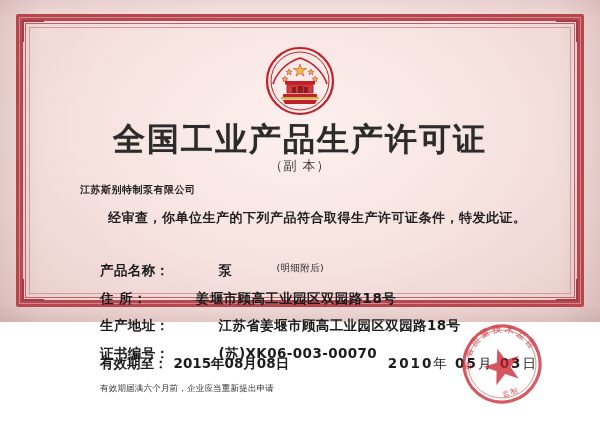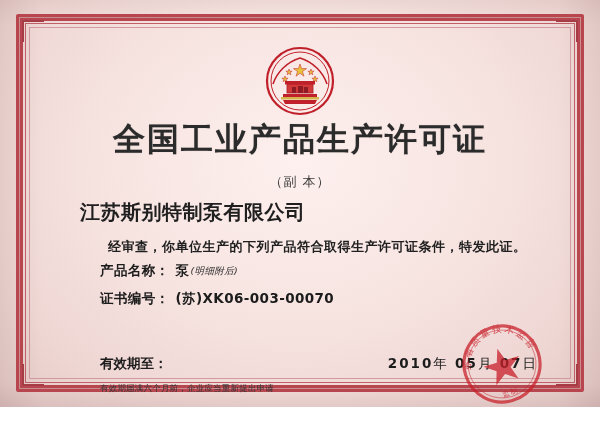--- a/index.html
+++ b/index.html
@@ -11,21 +11,21 @@
     width: 600px;
     height: 435px;
     overflow: hidden;
     font-family: "DejaVu Sans", "Liberation Sans", sans-serif;
   }
 
   
   .certificate {
     position: relative;
     width: 600px;
-    height: 407px;
+    height: 322px;
     background:
       radial-gradient(ellipse at 50% 40%, #fdf0ee 0%, #f7e4e1 45%, #eed6d3 78%, #e3c9c6 100%);
     box-sizing: border-box;
   }
   
   .paper-shade {
     position: absolute;
     inset: 0;
     background:
       linear-gradient(to right, rgba(120,80,80,0.10) 0%, rgba(255,255,255,0) 7%, rgba(255,255,255,0) 93%, rgba(120,80,80,0.10) 100%),
@@ -96,75 +96,73 @@
     text-shadow: 0 0 1px rgba(0,0,0,0.25);
   }
   .title-sub {
     position: absolute;
     left: 0; right: 0;
     top: 157px;
     text-align: center;
     font-size: 13px;
     color: #3a3a3a;
     letter-spacing: 1px;
-    margin-top: 16px;
   }
 
   
   .body-area {
     position: absolute;
     left: 80px;
     right: 60px;
     top: 183px;
     color: #1f1f1f;
   }
   .company-line {
-    font-size: 20px;
+    font-size: 10px;
     font-weight: bold;
     letter-spacing: 0.5px;
     margin-bottom: 7px;
-    margin-top: 16px;
   }
   .statement {
     font-size: 13px;
     font-weight: bold;
     line-height: 27px;
     letter-spacing: 0.5px;
     text-indent: 28px;
   }
 
   
   .fields {
     position: absolute;
     left: 100px;
     right: 60px;
     top: 262px;
     font-size: 13.5px;
     color: #1c1c1c;
   }
   .field-row {
     display: flex;
-    align-items: center;
+    align-items: flex-start;
     margin-bottom: 9.5px;
     font-weight: bold;
     letter-spacing: 0.4px;
+    gap: 43px;
   }
   .field-label {
     white-space: nowrap;
   }
   .field-value {
     white-space: nowrap;
     margin-left: 6px;
   }
   .field-note {
     font-size: 9.5px;
     font-weight: normal;
     margin-left: 1px;
     color: #2a2a2a;
-    font-style: italic;
   }
 
   
   .date-line {
     position: absolute;
     left: 100px;
     right: 62px;
     top: 355px;
     display: flex;
     align-items: baseline;
@@ -256,35 +254,44 @@
   </div>
 
   <div class="fields">
 
     <div class="field-row">
       <span class="field-label">产品名称：</span>
       <span class="field-value">泵</span>
       <span class="field-note">(明细附后)</span>
     </div>
 
-
+    <div class="field-row">
+      <span class="field-label">住    所：</span>
+      <span class="field-value">姜堰市顾高工业园区双园路18号</span>
+    </div>
+
+    <div class="field-row">
+      <span class="field-label">生产地址：</span>
+      <span class="field-value">江苏省姜堰市顾高工业园区双园路18号</span>
+    </div>
 
     <div class="field-row">
       <span class="field-label">证书编号：</span>
       <span class="field-value">(苏)XK06-003-00070</span>
     </div>
 
   </div>
 
   <div class="date-line">
     <span class="date-left">有效期至：</span>
+    <span class="field-value">2015年08月08日</span>
     <span class="date-right">
       <span class="num">2010</span><span>年</span>
       <span class="num">05</span><span>月</span>
-      <span class="num">07</span><span>日</span>
+      <span class="num">03</span><span>日</span>
     </span>
   </div>
 
   <div class="footnote">有效期届满六个月前，企业应当重新提出申请</div>
 
   <div class="seal">
     <svg viewBox="0 0 92 92" width="92" height="92" aria-hidden="true">
       <defs>
         <path id="sealArc" d="M 14,46 A 32,32 0 1 1 78,46"></path>
       </defs>

